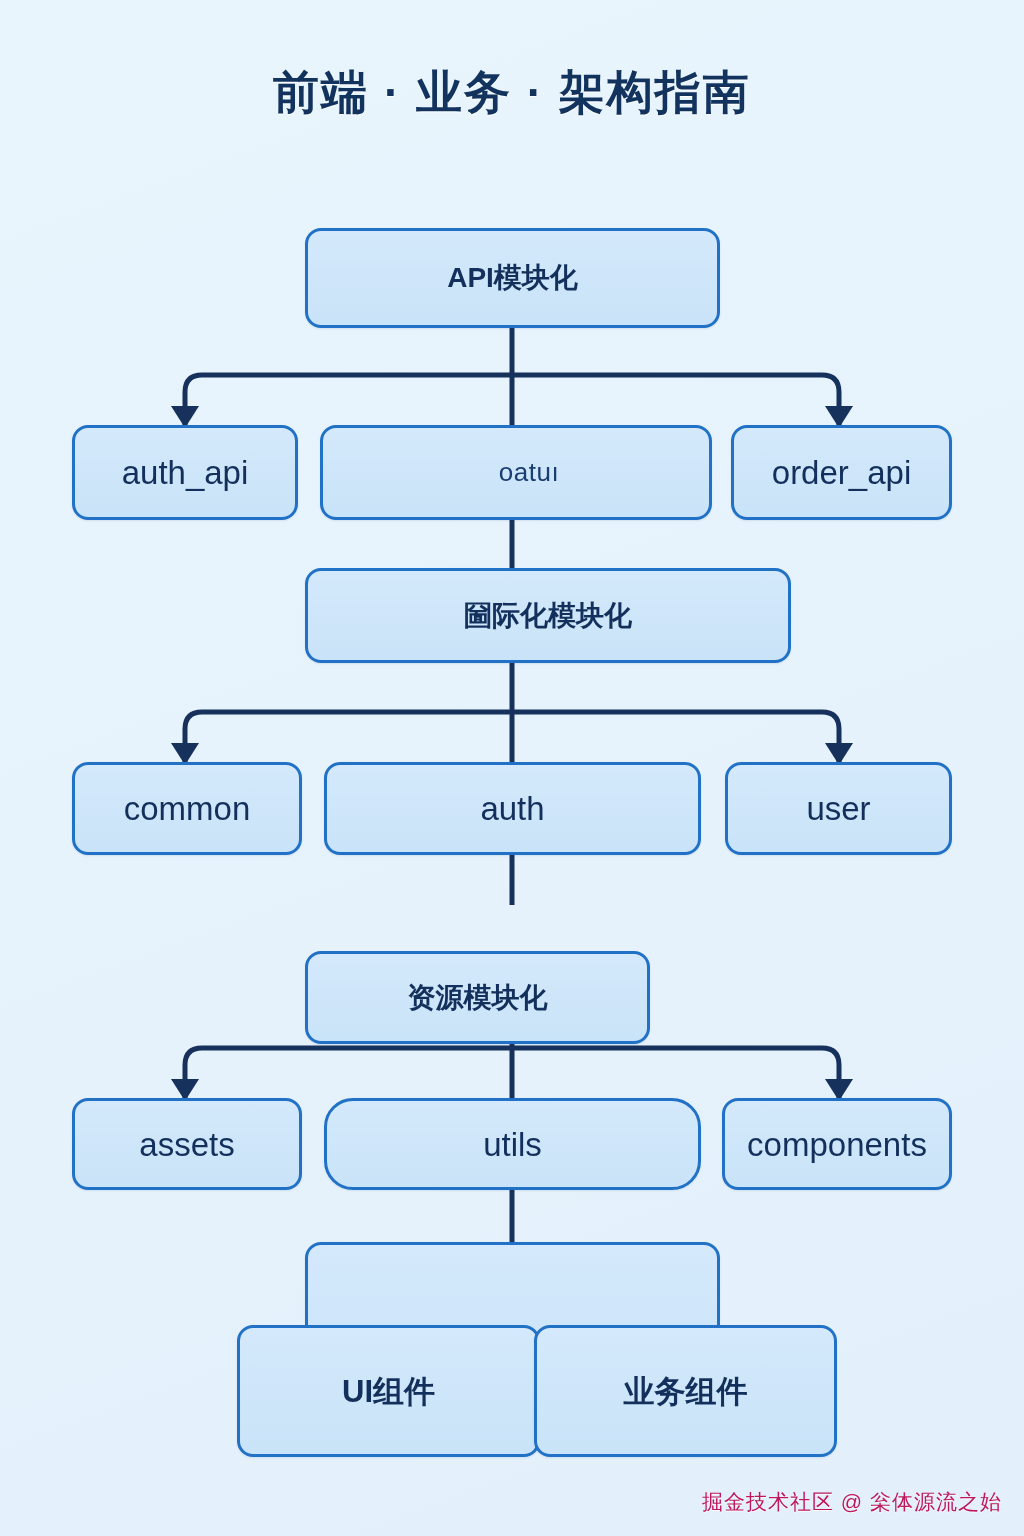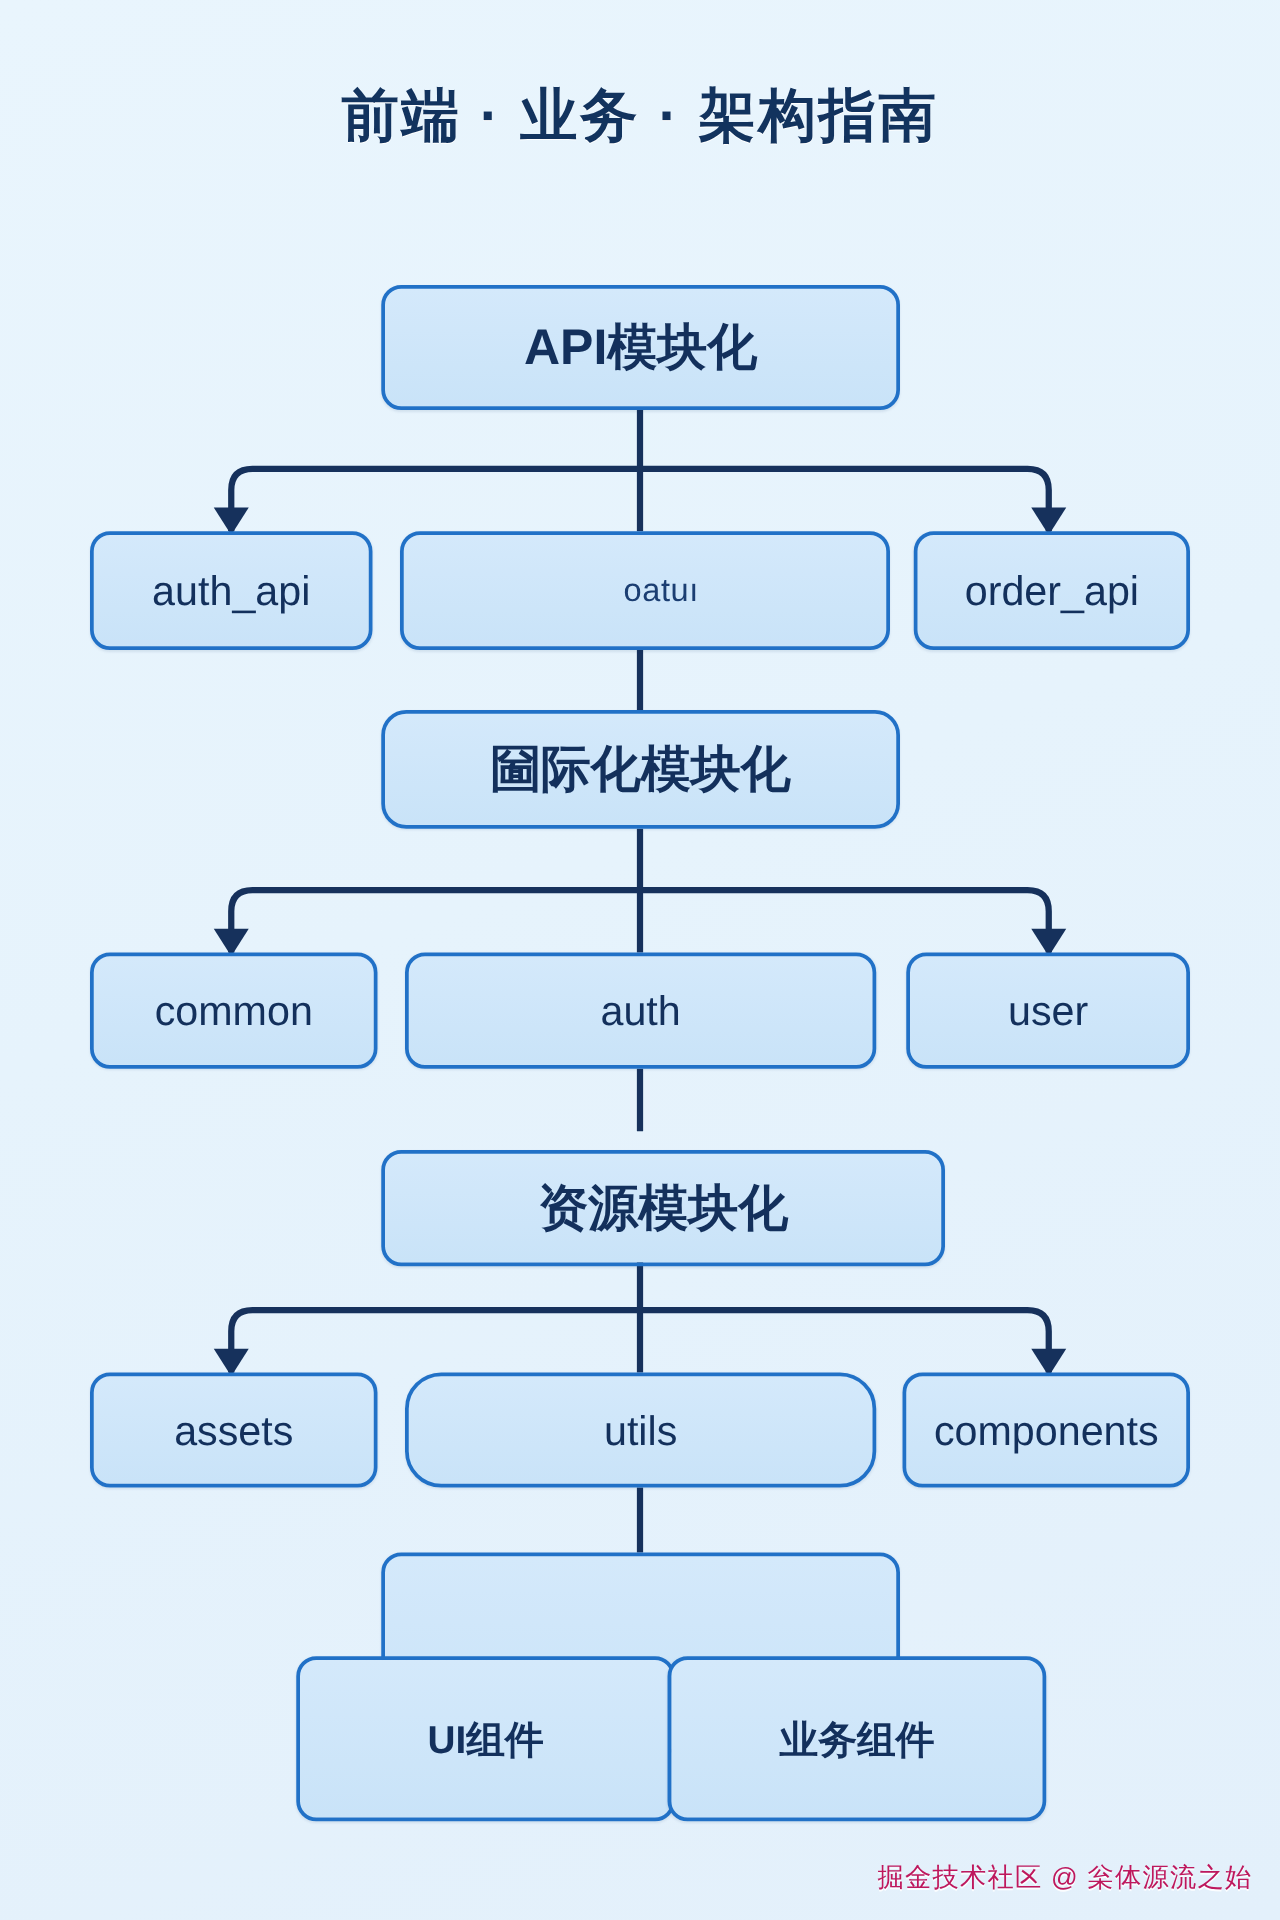--- a/index.html
+++ b/index.html
@@ -58,21 +58,21 @@
     justify-content: center;
     color: #13305c;
     box-shadow: 0 1px 2px rgba(20, 60, 110, 0.10);
   }
   .node .label {
     white-space: nowrap;
     line-height: 1;
   }
 
   .lvl-main .label {
-    font-size: 40px;
+    font-size: 28px;
     font-weight: 600;
   }
   .lvl-leaf .label {
     font-size: 33px;
     font-weight: 400;
   }
   .lvl-bottom .label {
     font-size: 31px;
     font-weight: 700;
   }
@@ -151,37 +151,37 @@
   </div>
 
   <div class="node lvl-leaf" style="left:320px; top:425px; width:392px; height:95px;">
     <span class="sub-label">oatuı</span>
   </div>
 
   <div class="node lvl-leaf" style="left:731px; top:425px; width:221px; height:95px;">
     <span class="label">order_api</span>
   </div>
 
-  <div class="node lvl-main" style="left:305px; top:568px; width:415px; height:95px;border-radius:20px;">
+  <div class="node lvl-main" style="left:305px; top:568px; width:486px; height:95px;">
     <span class="label">圙际化模块化</span>
   </div>
 
   <div class="node lvl-leaf" style="left:72px; top:762px; width:230px; height:93px;">
     <span class="label">common</span>
   </div>
 
   <div class="node lvl-leaf" style="left:324px; top:762px; width:377px; height:93px;">
     <span class="label">auth</span>
   </div>
 
   <div class="node lvl-leaf" style="left:725px; top:762px; width:227px; height:93px;">
     <span class="label">user</span>
   </div>
 
-  <div class="node lvl-main" style="left:305px; top:920px; width:451px; height:93px;">
+  <div class="node lvl-main" style="left:305px; top:951px; width:345px; height:93px;">
     <span class="label">资源模块化</span>
   </div>
 
   <div class="node lvl-leaf" style="left:72px; top:1098px; width:230px; height:92px;">
     <span class="label">assets</span>
   </div>
 
   <div class="node lvl-leaf" style="left:324px; top:1098px; width:377px; height:92px;border-radius:29px;">
     <span class="label">utils</span>
   </div>

